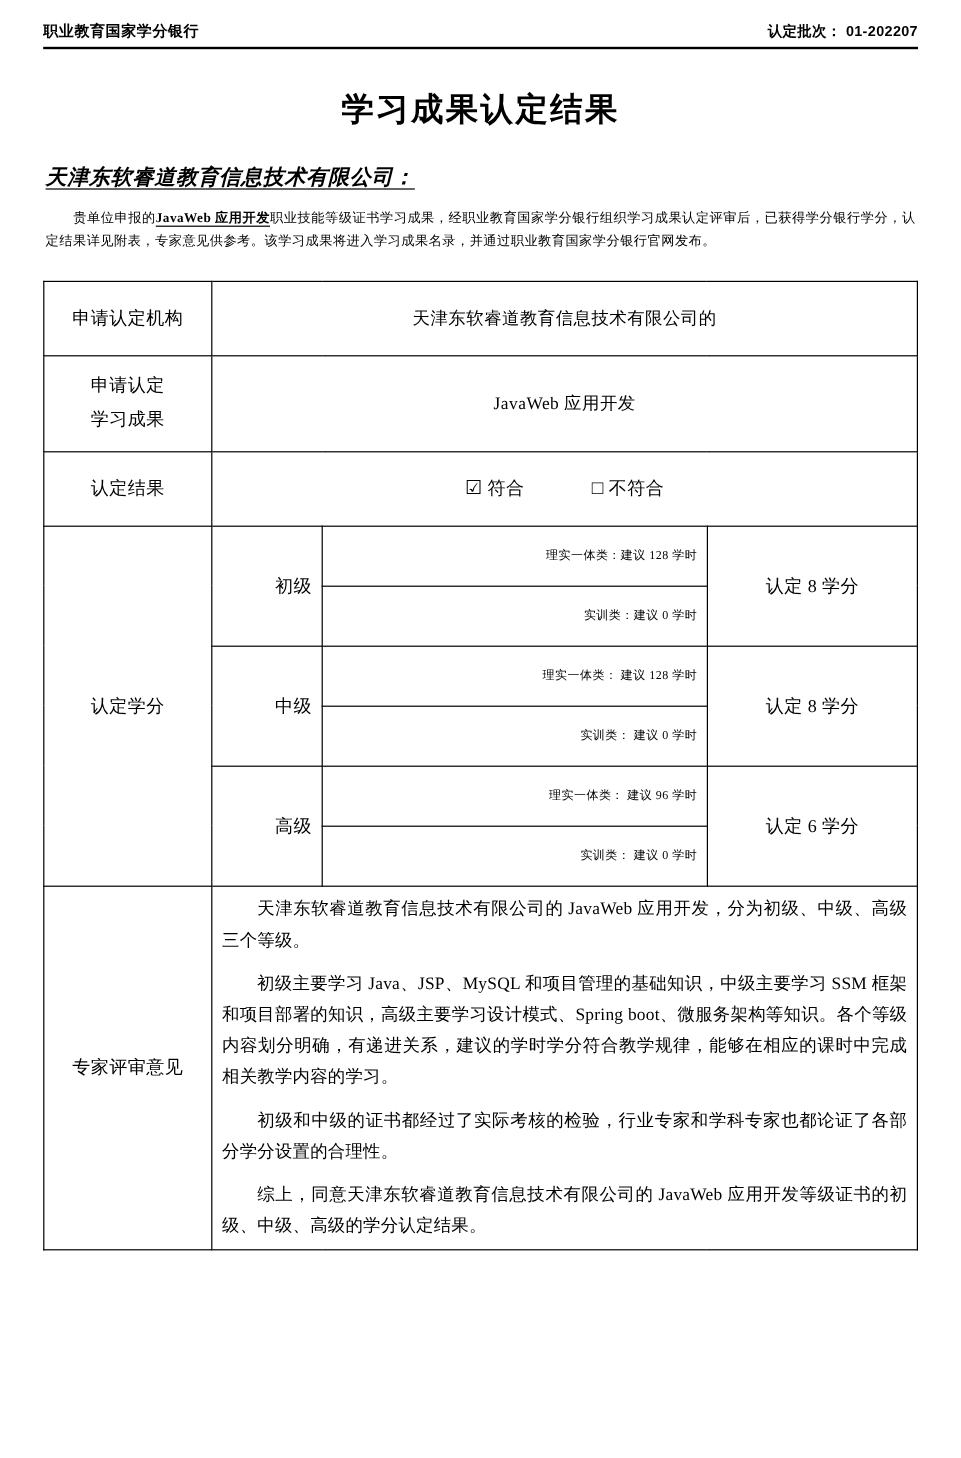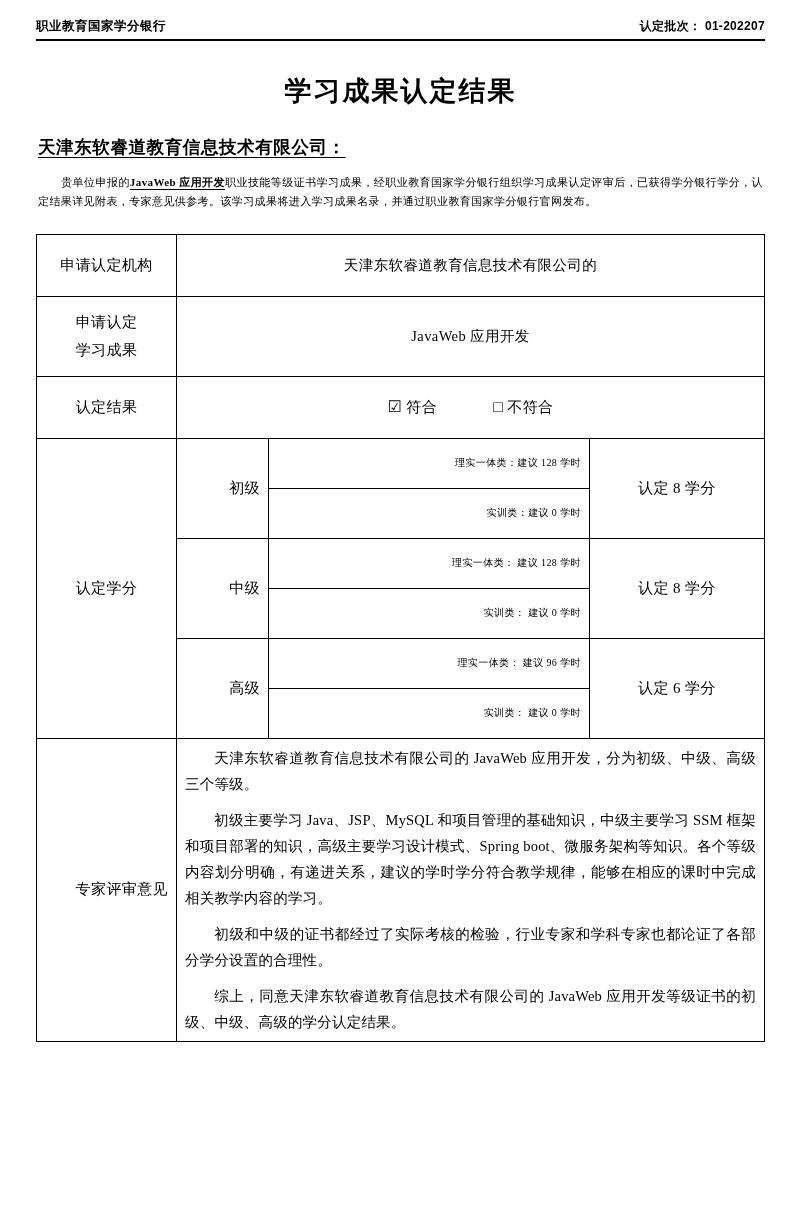--- a/index.html
+++ b/index.html
@@ -49,20 +49,21 @@
   }
   
   .addressee {
     font-size: 17.5px;
     font-weight: bold;
     letter-spacing: 0.6px;
     text-decoration: underline;
     text-underline-offset: 4px;
     margin: 0 0 14px 2px;
     font-family: "Liberation Sans", "DejaVu Sans", sans-serif;
+    font-style: italic;
   }
   
   .body-para {
     font-size: 11px;
     line-height: 1.75;
     text-align: justify;
     text-justify: inter-ideograph;
     letter-spacing: 0.4px;
     margin: 0 2px 22px 2px;
   }
@@ -112,21 +113,21 @@
   }
   .credit-cell {
     width: 175px;
     text-align: center;
     font-size: 15px;
     letter-spacing: 1.5px;
     margin-top: 24px;
   }
   
   .opinion-label {
-    text-align: right;
+    text-align: center;
     font-size: 15px;
     letter-spacing: 1.2px;
     vertical-align: middle;
     margin-top: 16px;
   }
   .opinion-body { padding: 14px 14px 20px 14px; vertical-align: top; }
   .opinion-body p {
     margin: 0 0 10px 0;
     font-size: 14.5px;
     line-height: 1.8;

